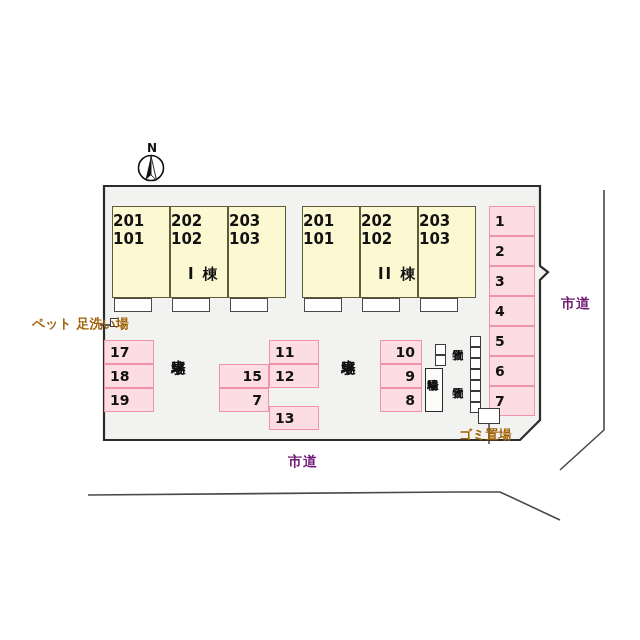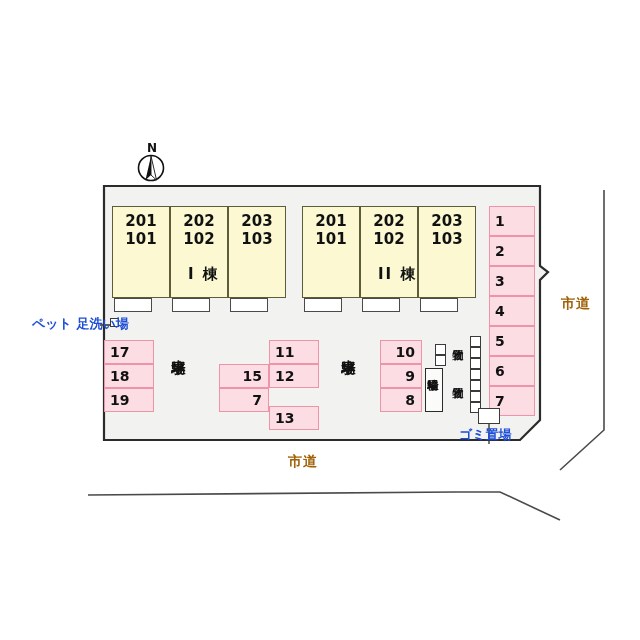--- a/index.html
+++ b/index.html
@@ -16,21 +16,21 @@
   
   .unit{
     position:absolute;
     background:#fcf9d2;
     border:1.4px solid #5d5c3a;
     box-sizing:border-box;
   }
   .unit-num{
     position:absolute;
     width:100%;
-    text-align:center;
+    text-align:left;
     font-size:15px;
     font-weight:700;
     letter-spacing:0px;
     color:#111;
     line-height:1.18;
   }
   .entrance{
     position:absolute;
     background:#ffffff;
     border:1.3px solid #4a4a4a;
@@ -79,28 +79,28 @@
   .smbox{
     position:absolute;
     border:1.2px solid #3a3a3a;
     box-sizing:border-box;
     background:#ffffff;
   }
   .roadlbl{
     position:absolute;
     font-size:14px;
     font-weight:700;
+    color:#701a75;
+    letter-spacing:1px;
+  }
+  .calloutlbl{
+    position:absolute;
+    font-size:13px;
+    font-weight:700;
     color:#a16207;
-    letter-spacing:1px;
-  }
-  .calloutlbl{
-    position:absolute;
-    font-size:13px;
-    font-weight:700;
-    color:#1d4ed8;
     line-height:1.15;
     text-align:right;
   }
   .northN{
     position:absolute;
     font-size:12px;
     font-weight:700;
     color:#111;
   }
 </style>

